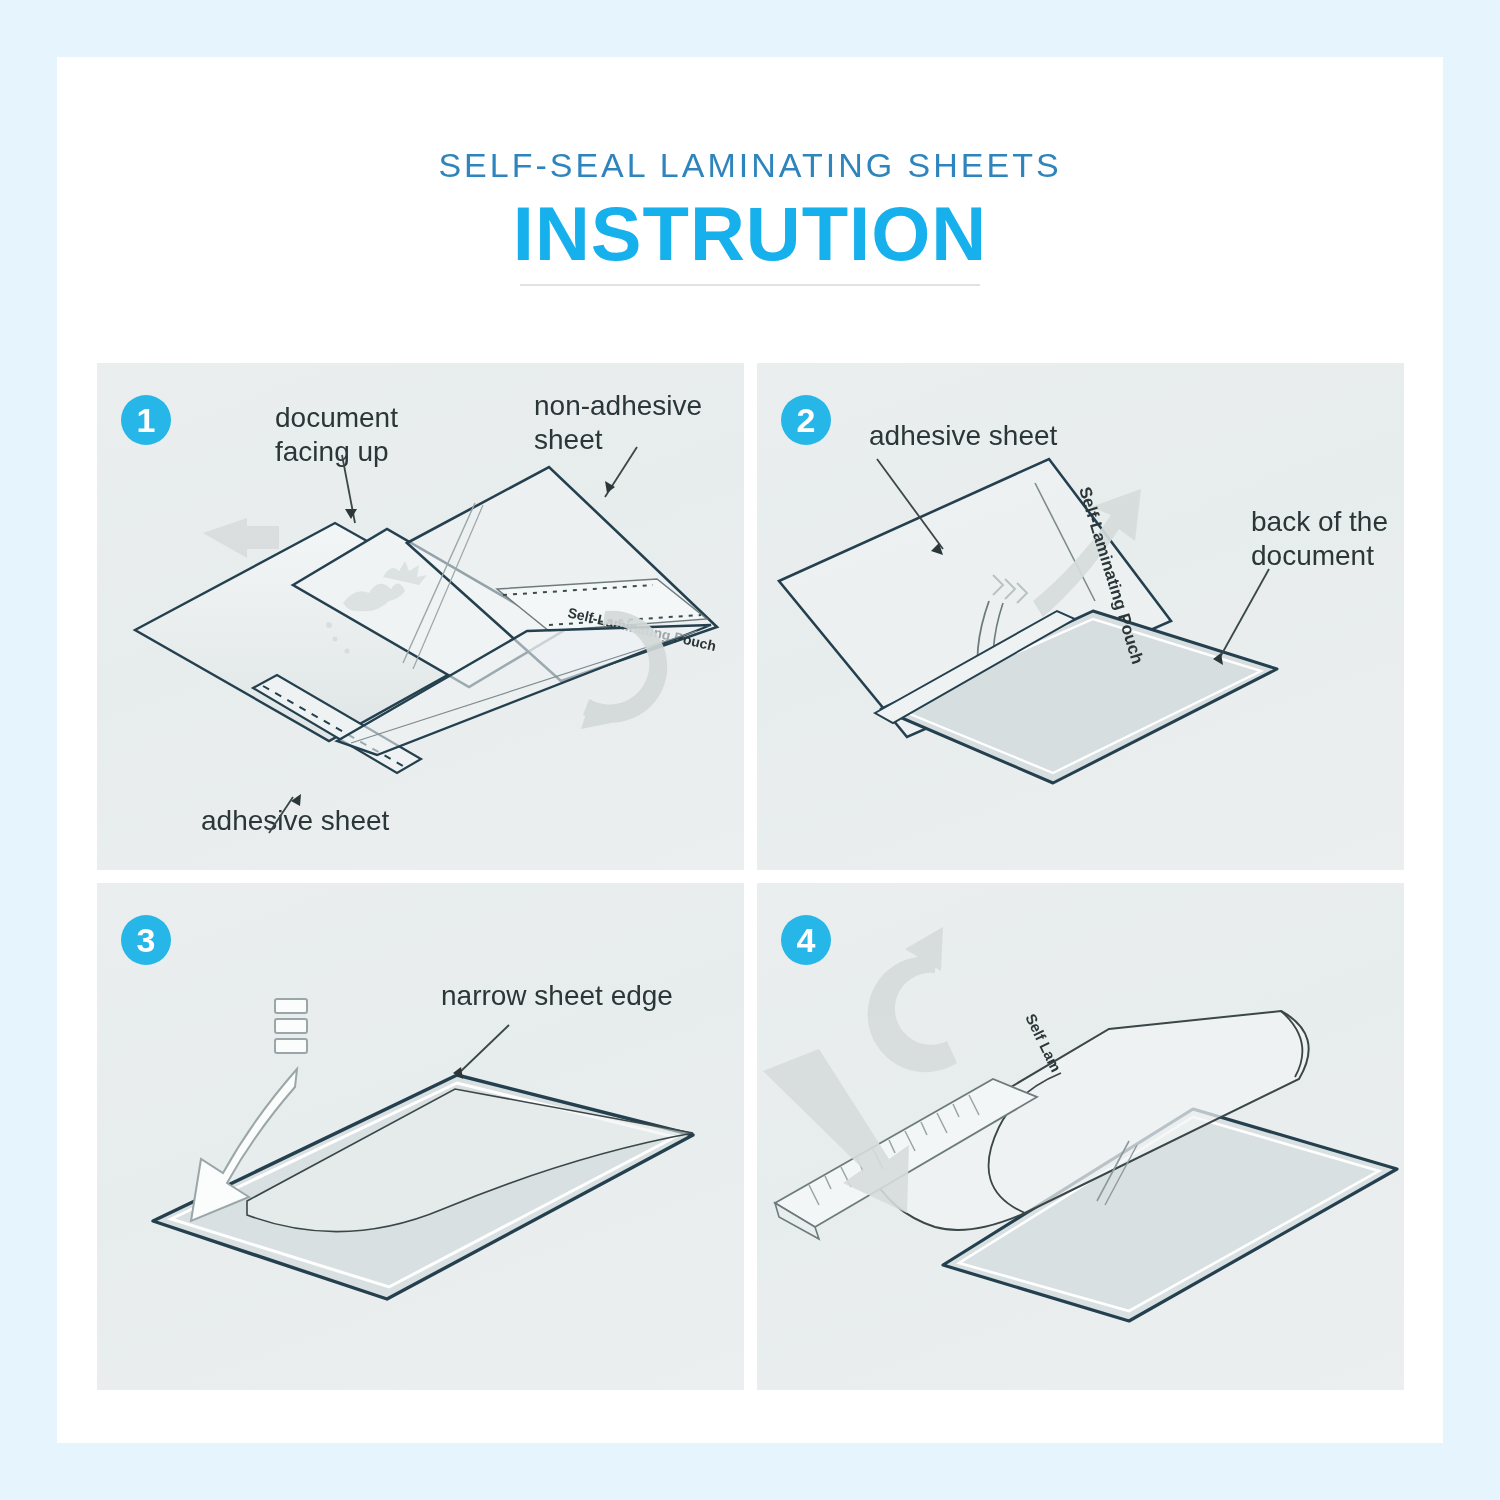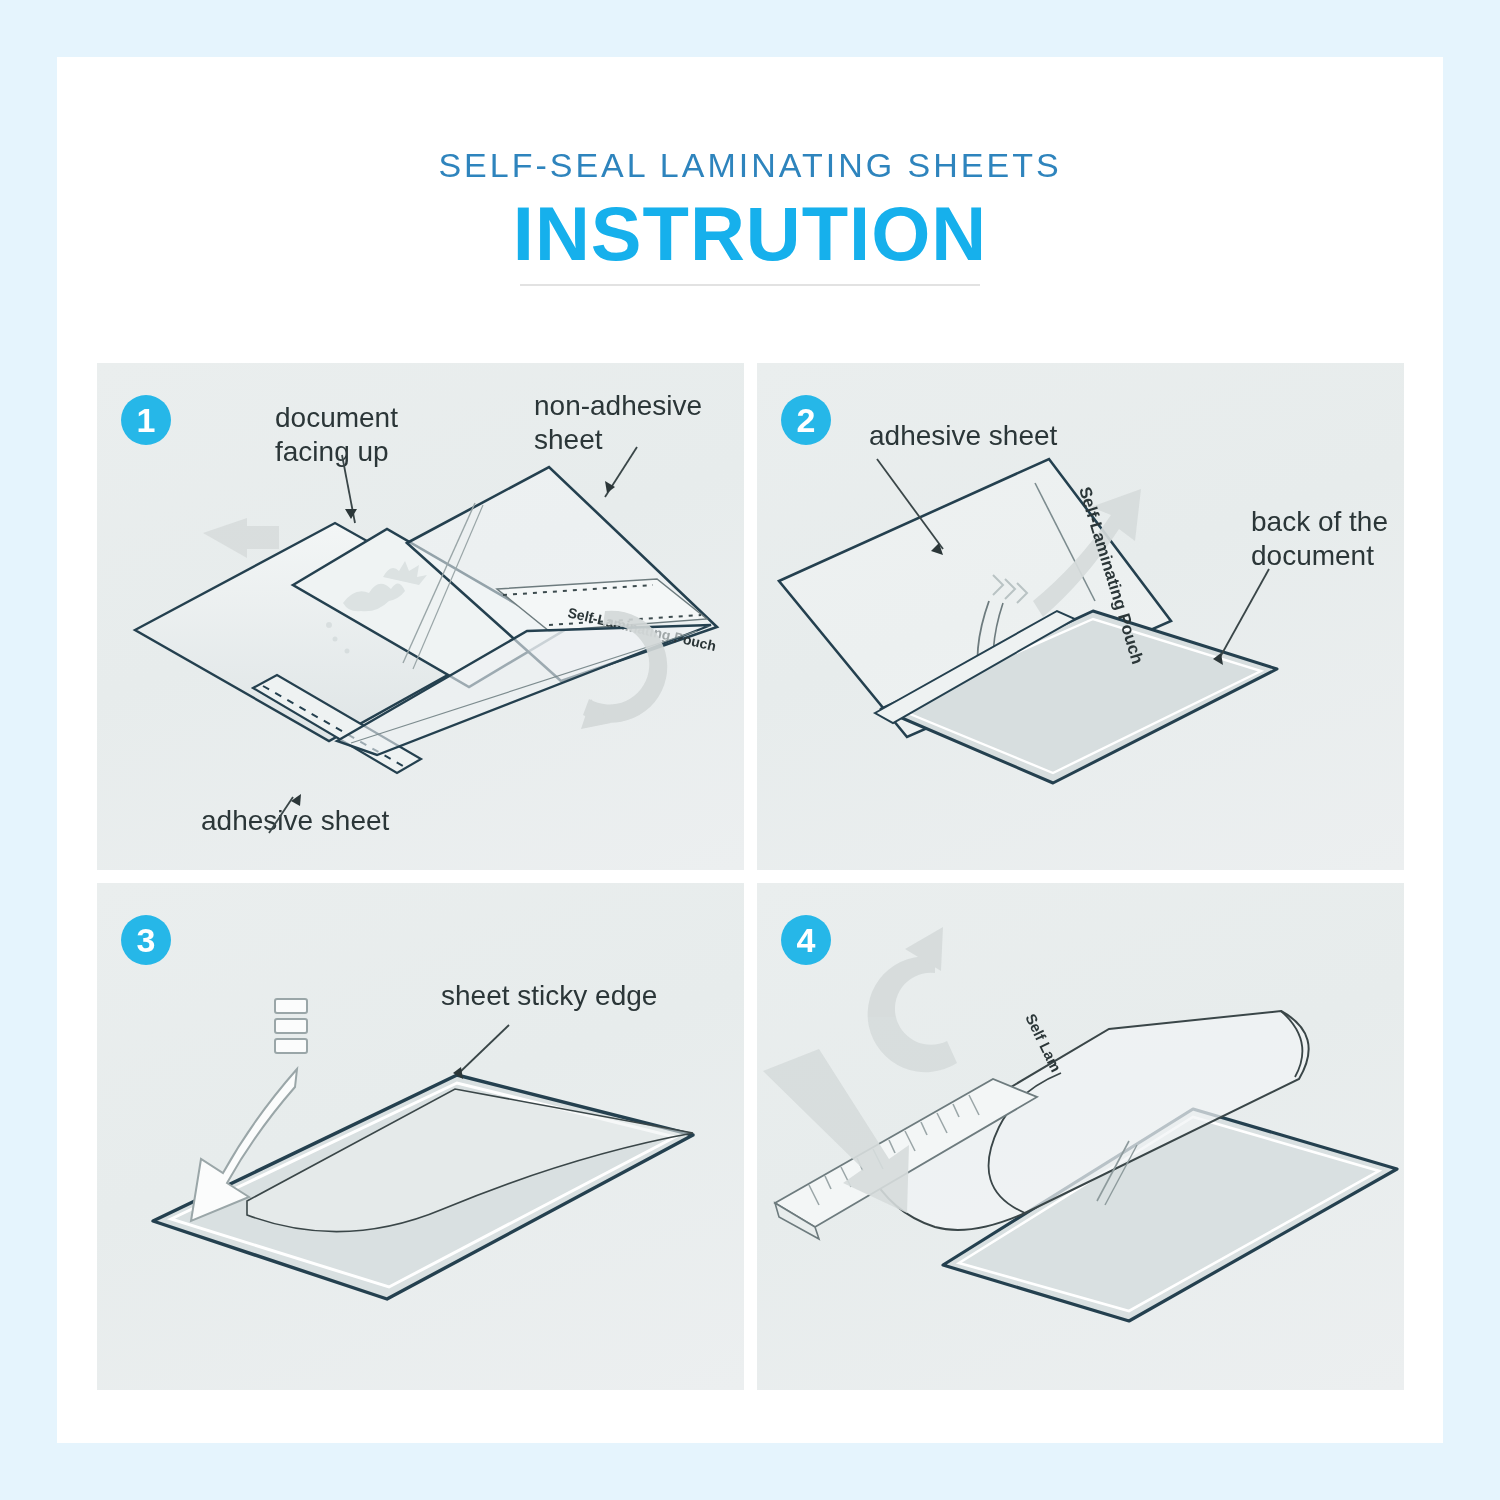--- a/index.html
+++ b/index.html
@@ -203,21 +203,21 @@
         <path d="M150,318 L358,206 L596,250 q-120,22 -250,76 q-100,42 -196,6 Z" fill="#eef2f3" fill-opacity="0.55" stroke="#3a4648" stroke-width="1.6"></path>
 
         <g fill="#fbfcfc" stroke="#9aa6a8" stroke-width="2">
           <path d="M200,186 q-44,50 -74,104 l-22,-14 l-10,62 l58,-24 l-22,-14 q28,-50 68,-96 Z"></path>
           <rect x="178" y="116" width="32" height="14" rx="2"></rect>
           <rect x="178" y="136" width="32" height="14" rx="2"></rect>
           <rect x="178" y="156" width="32" height="14" rx="2"></rect>
         </g>
       </svg>
       <div class="badge">3</div>
-      <div class="lbl" style="left:344px;top:96px;">sheet sticky edge</div>
+      <div class="lbl" style="left:344px;top:96px;">narrow sheet edge</div>
       <svg class="art" viewBox="0 0 647 507" style="pointer-events:none">
         <path d="M412,142 L362,190" stroke="#3a4648" stroke-width="1.8" fill="none"></path>
         <path d="M364,184 l2,12 l-10,-6 Z" fill="#2b3638"></path>
       </svg>
     </div>
 
     <div class="panel p4">
       <svg class="art" viewBox="0 0 647 507">
 
         <path d="M186,382 L436,226 L640,286 L372,438 Z" fill="#d9e0e1" stroke="#24404f" stroke-width="3.2" stroke-linejoin="round"></path>

